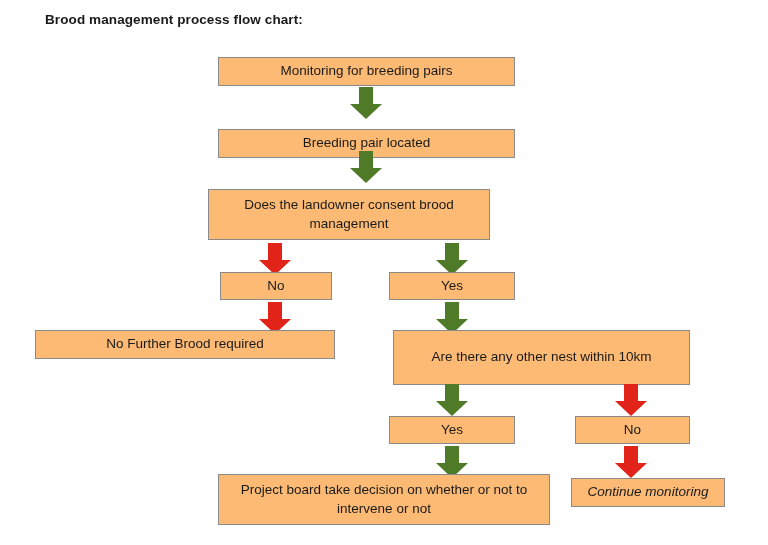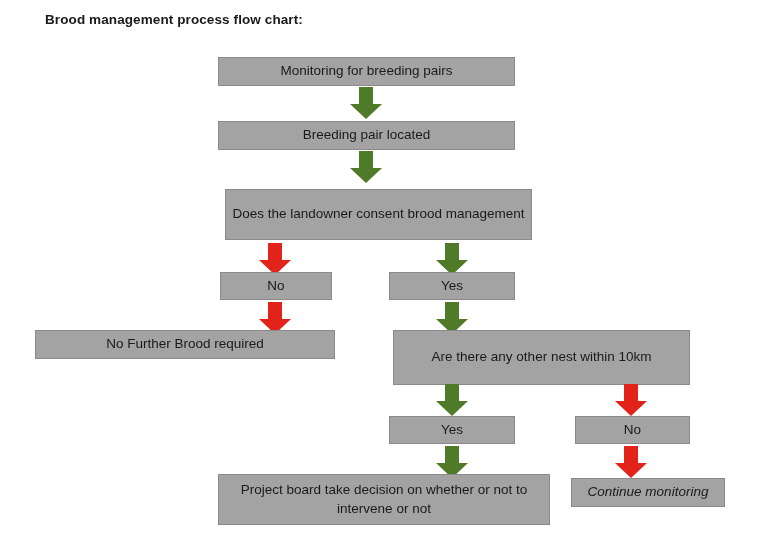--- a/index.html
+++ b/index.html
@@ -21,21 +21,21 @@
     top: 12px;
     font-size: 13.5px;
     font-weight: bold;
     color: #1a1a1a;
     letter-spacing: 0.1px;
     margin-left: 19px;
   }
   .node {
     position: absolute;
     border: 1px solid #8a8a8a;
-    background: #a3a3a3;
+    background: #fdba74;
     box-sizing: border-box;
     display: flex;
     align-items: center;
     justify-content: center;
     text-align: center;
     font-size: 13.5px;
     color: #1a1a1a;
     line-height: 1.35;
     padding: 2px 6px;
   }
@@ -58,31 +58,31 @@
 <div class="node" style="left:218px; top:57px; width:297px; height:29px;">
   <span>Monitoring for breeding pairs</span>
 </div>
 
 <div class="arrow" style="left:348px; top:87px; width:36px; height:33px;">
   <svg width="36" height="33" viewBox="0 0 36 33">
     <polygon points="11,0 25,0 25,17 34,17 18,32 2,17 11,17" fill="#4f7a28"></polygon>
   </svg>
 </div>
 
-<div class="node" style="left:218px; top:121px; width:297px; height:29px;">
+<div class="node" style="left:218px; top:129px; width:297px; height:29px;">
   <span>Breeding pair located</span>
 </div>
 
 <div class="arrow" style="left:348px; top:151px; width:36px; height:33px;">
   <svg width="36" height="33" viewBox="0 0 36 33">
     <polygon points="11,0 25,0 25,17 34,17 18,32 2,17 11,17" fill="#4f7a28"></polygon>
   </svg>
 </div>
 
-<div class="node" style="left:225px; top:189px; width:307px; height:51px;">
+<div class="node" style="left:208px; top:189px; width:282px; height:51px;">
   <span>Does the landowner consent brood management</span>
 </div>
 
 <div class="arrow" style="left:257px; top:243px; width:36px; height:33px;">
   <svg width="36" height="33" viewBox="0 0 36 33">
     <polygon points="11,0 25,0 25,17 34,17 18,32 2,17 11,17" fill="#e2231a"></polygon>
   </svg>
 </div>
 
 <div class="arrow" style="left:434px; top:243px; width:36px; height:33px;">

